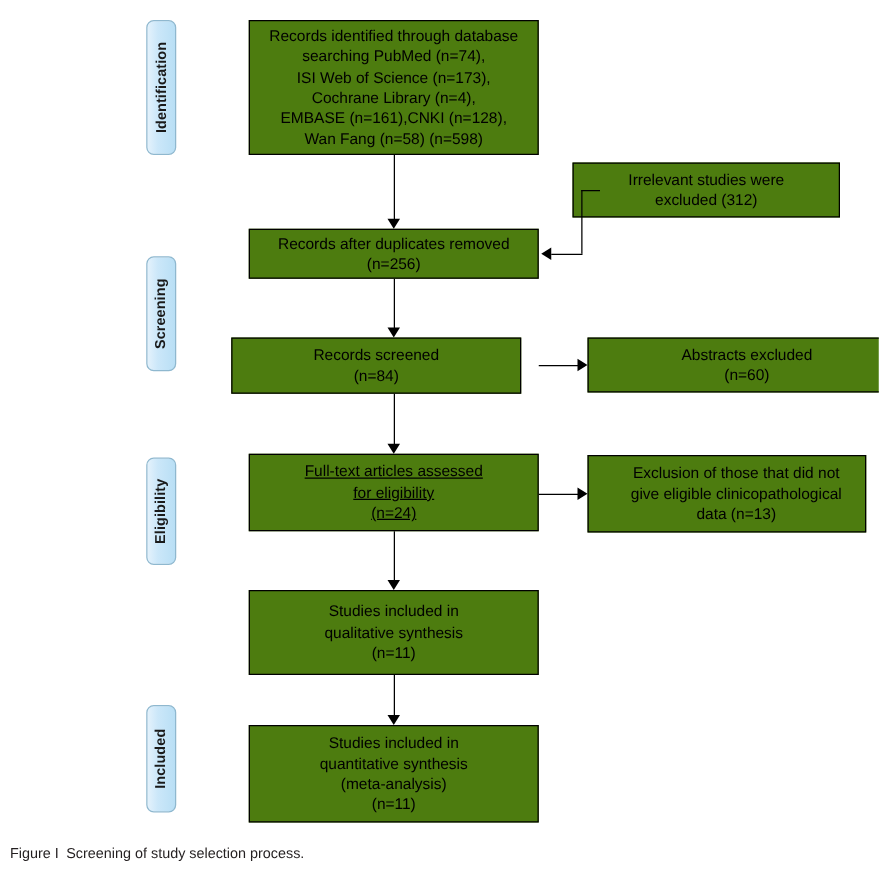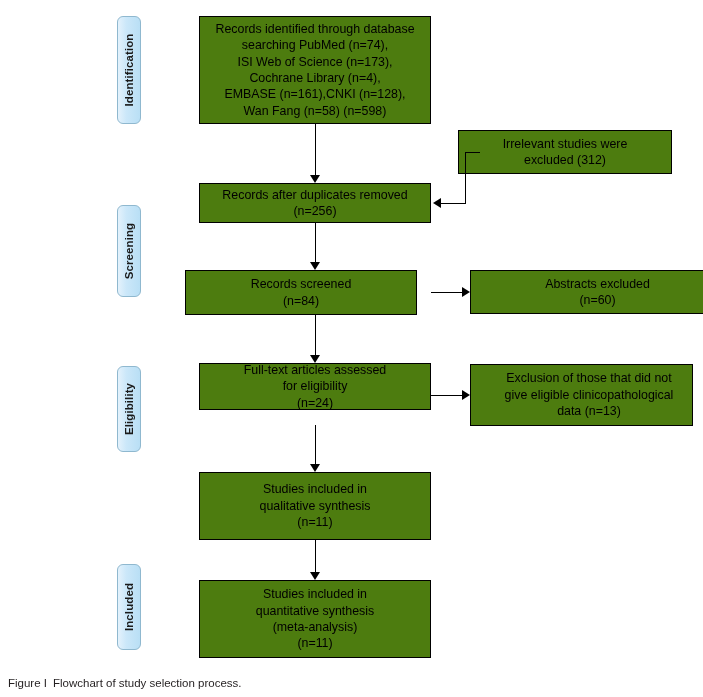--- a/index.html
+++ b/index.html
@@ -145,21 +145,21 @@
   <div class="box" style="left:199px; top:183px; width:232px; height:40px;">
     <span class="box-text">Records after duplicates removed
 (n=256)</span>
   </div>
 
   <div class="box" style="left:185px; top:270px; width:232px; height:45px;">
     <span class="box-text">Records screened
 (n=84)</span>
   </div>
 
-  <div class="box" style="left:199px; top:363px; width:232px; height:47px;">
+  <div class="box" style="left:199px; top:363px; width:232px; height:62px;text-decoration:underline;">
     <span class="box-text">Full-text articles assessed
 for eligibility
 (n=24)</span>
   </div>
 
   <div class="box" style="left:199px; top:472px; width:232px; height:68px;">
     <span class="box-text">Studies included in
 qualitative synthesis
 (n=11)</span>
   </div>
@@ -209,14 +209,14 @@
 
   <div class="vline" style="left:315px; top:425px; height:40px;"></div>
   <div class="arrow-down" style="left:310px; top:464px;"></div>
 
   <div class="vline" style="left:315px; top:540px; height:33px;"></div>
   <div class="arrow-down" style="left:310px; top:572px;"></div>
 
 </div>
 
 <div id="caption">
-  <span class="cap-label">Figure I</span><span style="display:inline-block;width:6px;"></span><span class="cap-text">Flowchart of study selection process.</span>
+  <span class="cap-label">Figure I</span><span style="display:inline-block;width:6px;"></span><span class="cap-text">Screening of study selection process.</span>
 </div>
 
 </body></html>

